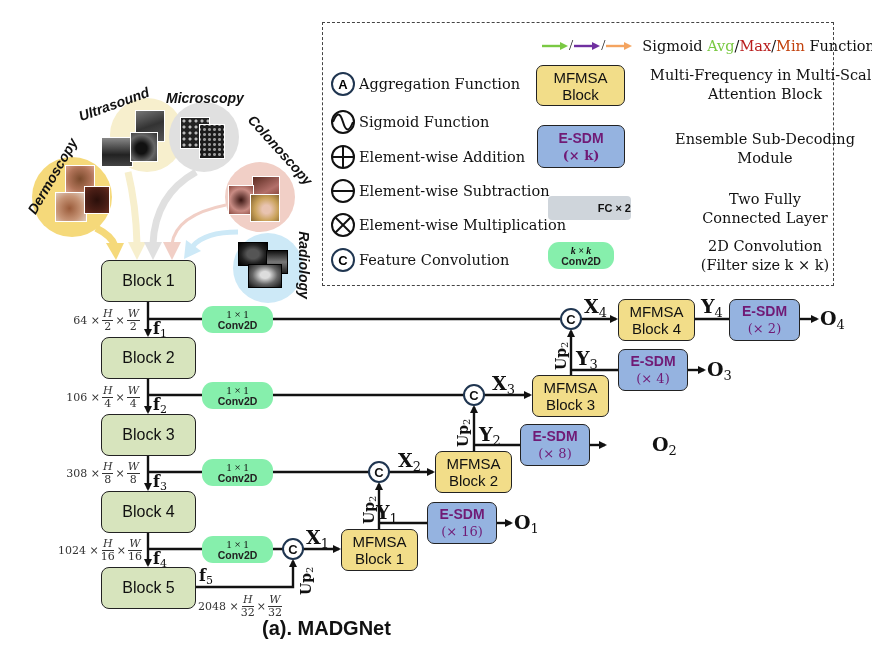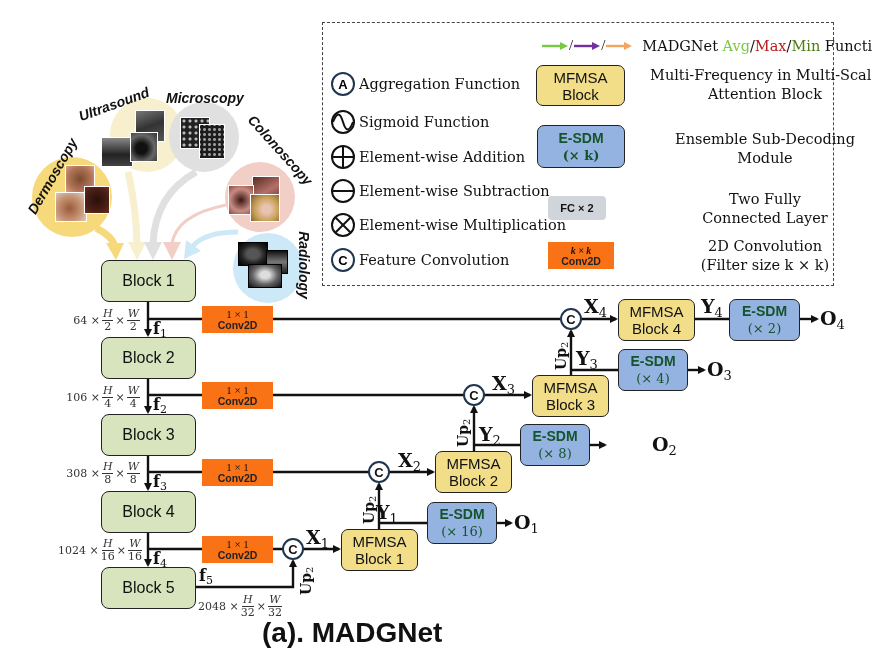--- a/index.html
+++ b/index.html
@@ -5,30 +5,30 @@
   html,body{margin:0;padding:0;background:#fff;}
   #stage{position:relative;width:872px;height:656px;overflow:hidden;background:#fff;
     font-family:"Liberation Sans",sans-serif;color:#111;}
   svg.layer{position:absolute;left:0;top:0;width:872px;height:656px;}
   .abs{position:absolute;}
   .serif{font-family:"DejaVu Serif","Liberation Serif",serif;}
   .lserif{font-family:"Liberation Serif",serif;}
   .enc-block{position:absolute;left:101px;width:95px;height:42px;background:#d7e4bd;border:1.6px solid #222;
     border-radius:8px;box-sizing:border-box;display:flex;align-items:center;justify-content:center;
     font-size:16px;color:#111;}
-  .conv{position:absolute;left:202px;width:71px;height:27px;background:#f97316;border-radius:0;
+  .conv{position:absolute;left:202px;width:71px;height:27px;background:#86efac;border-radius:11px;
     display:flex;flex-direction:column;align-items:center;justify-content:center;line-height:11px;}
   .conv .t{font-family:"Liberation Serif",serif;font-size:11px;}
   .conv .b{font-size:10.5px;font-weight:bold;color:#222;}
   .mf{position:absolute;width:77px;height:42px;background:#f2dd89;border:1.6px solid #222;border-radius:7px;
     box-sizing:border-box;display:flex;flex-direction:column;align-items:center;justify-content:center;
     font-size:15px;line-height:17px;color:#111;}
   .es{position:absolute;width:70px;height:42px;background:#95b3e0;border:1.6px solid #222;border-radius:7px;
     box-sizing:border-box;display:flex;flex-direction:column;align-items:center;justify-content:center;
-    font-size:14px;line-height:17px;color:#14532d;}
+    font-size:14px;line-height:17px;color:#701a75;}
   .es .b1{font-weight:bold;}
   .es .b2{font-family:"DejaVu Serif",serif;font-size:13px;}
   .lbl{position:absolute;font-family:"DejaVu Serif",serif;font-weight:bold;font-size:19px;line-height:20px;color:#111;white-space:nowrap;}
   .lbl sub{font-weight:normal;font-size:13px;vertical-align:-4px;}
   .flbl{position:absolute;font-family:"DejaVu Serif",serif;font-weight:bold;font-size:16px;line-height:16px;white-space:nowrap;}
   .flbl sub{font-weight:normal;font-size:11px;vertical-align:-3px;}
   .up{position:absolute;font-family:"DejaVu Serif",serif;font-weight:bold;font-size:14px;white-space:nowrap;
     transform:rotate(-90deg);transform-origin:left top;}
   .up sub{font-weight:normal;font-size:10px;vertical-align:-2px;}
   .dim{position:absolute;display:flex;align-items:center;justify-content:flex-end;gap:2px;
@@ -36,21 +36,21 @@
   .frac{display:inline-flex;flex-direction:column;align-items:center;line-height:12px;font-size:11px;}
   .frac .n{font-style:italic;border-bottom:1px solid #333;padding:0 1px;}
   .legend{position:absolute;left:322px;top:22px;width:512px;height:264px;box-sizing:border-box;
     border:1.2px dashed #444;}
   .sym-row{position:absolute;left:330px;display:flex;align-items:center;gap:3px;
     font-family:"DejaVu Serif",serif;font-size:14.5px;color:#111;white-space:nowrap;}
   .desc{position:absolute;width:230px;text-align:center;font-family:"DejaVu Serif",serif;font-size:14.5px;
     line-height:19px;color:#111;}
   .mod-label{position:absolute;font-weight:bold;font-style:italic;font-size:14px;white-space:nowrap;color:#111;}
   .thumb{position:absolute;border:1px solid #fff;box-sizing:border-box;}
-  .title{position:absolute;left:262px;top:617px;font-size:28px;font-weight:bold;white-space:nowrap;}
+  .title{position:absolute;left:262px;top:617px;font-size:20px;font-weight:bold;white-space:nowrap;}
 </style>
 </head>
 <body>
 
 <div id="stage">
 
   <svg class="layer" viewBox="0 0 872 656">
     <defs>
       <marker id="ah" markerWidth="8" markerHeight="8" refX="6" refY="4" orient="auto" markerUnits="userSpaceOnUse">
         <path d="M0,0 L8,4 L0,8 z" fill="#111"></path>
@@ -318,21 +318,21 @@
     <svg width="26" height="12">
       <line x1="0" y1="6" x2="19" y2="6" stroke-width="2.4" stroke="#7030a0"></line>
       <polygon points="18,2 26,6 18,10" fill="#7030a0"></polygon>
     </svg>
     <span class="lserif" style="font-size:15px;margin:0 1px;">/</span>
     <svg width="26" height="12">
       <line x1="0" y1="6" x2="19" y2="6" stroke-width="2.4" stroke="#f4a460"></line>
       <polygon points="18,2 26,6 18,10" fill="#f4a460"></polygon>
     </svg>
     <span class="serif" style="font-size:14.5px;margin-left:10px;">
-      <span>MADGNet </span><span style="color: rgb(122, 201, 67);">Avg</span><span>/</span><span style="color: #b91c1c;">Max</span><span>/</span><span style="color: #4d7c0f;">Min</span><span> Function</span>
+      <span>Sigmoid </span><span style="color: rgb(122, 201, 67);">Avg</span><span>/</span><span style="color: #b91c1c;">Max</span><span>/</span><span style="color: #c2410c;">Min</span><span> Function</span>
     </span>
   </div>
 
   <div class="sym-row" style="top:71px;">
     <svg width="26" height="26">
         <circle cx="13" cy="13" r="11" fill="#fff" stroke="#1f3550" stroke-width="2"></circle>
         <text x="13" y="18" text-anchor="middle" font-family="Liberation Sans, sans-serif" font-weight="bold" font-size="13">A</text>
       </svg>
     <span>Aggregation  Function</span>
   </div>
@@ -385,21 +385,21 @@
 
   <div class="es" style="left:537px;top:125px;width:88px;height:43px;">
       <span class="b1">E-SDM</span>
       <span class="b2" style="font-weight:bold;">(× k)</span>
     </div>
   <div class="desc" style="left:650px;top:130px;">
       <div>Ensemble  Sub-Decoding</div>
       <div>Module</div>
     </div>
 
-  <div class="abs" style="left:548px;top:196px;width:58px;height:24px;background:#cfd5db;border-radius:4px;display:flex;align-items:center;justify-content:center;font-size:11px;font-weight:bold;">
+  <div class="abs" style="left:548px;top:196px;width:83px;height:24px;background:#cfd5db;border-radius:4px;display:flex;align-items:center;justify-content:flex-end;font-size:11px;font-weight:bold;">
       <span>FC × 2</span>
     </div>
   <div class="desc" style="left:650px;top:190px;">
       <div>Two Fully</div>
       <div>Connected Layer</div>
     </div>
 
   <div class="conv" style="left:548px;top:242px;width:66px;height:27px;">
       <span class="t" style="font-style:italic;font-weight:bold;font-size:10px;">k × k</span>
       <span class="b">Conv2D</span>

